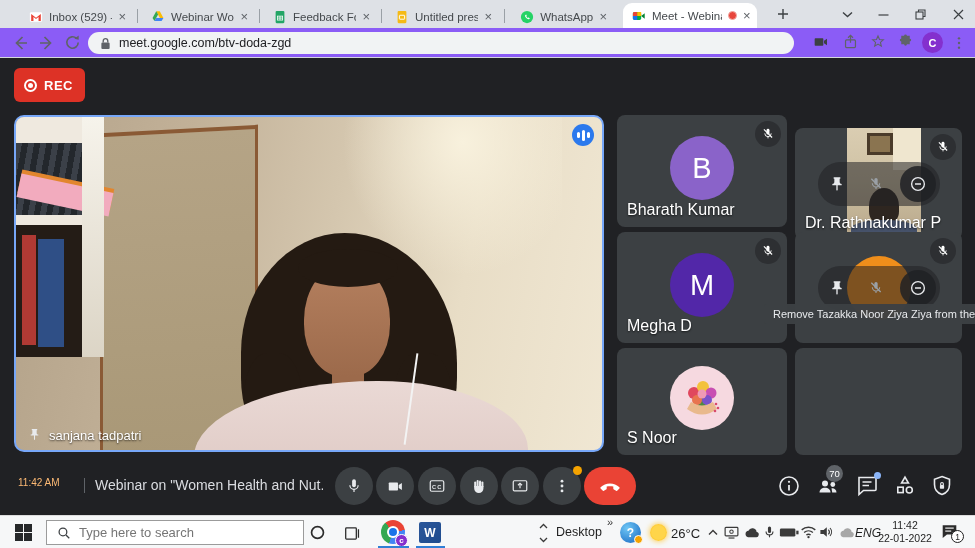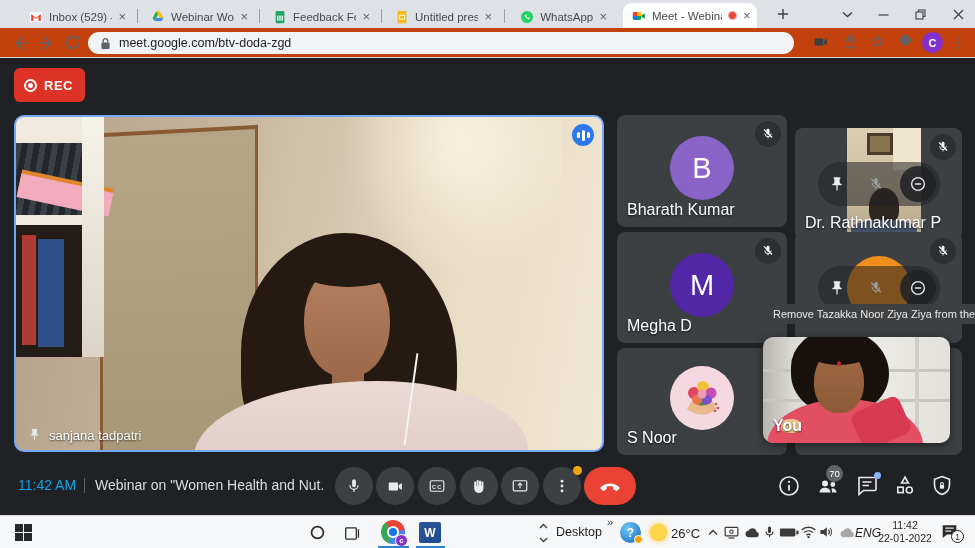--- a/index.html
+++ b/index.html
@@ -10,21 +10,21 @@
   .tabstrip { position:absolute; left:0; top:0; width:975px; height:28px; background:#dee1e6; }
   .tab { position:absolute; top:5px; height:23px; display:flex; align-items:center; gap:6px; padding:0 6px 0 9px; font-size:11.5px; color:#45494d; }
   .tab .tlabel { flex:1; white-space:nowrap; overflow:hidden; max-width:70px; }
   .tab .tclose { font-size:13px; color:#5f6368; line-height:1; cursor:default; }
   .tab-sep { position:absolute; top:9px; width:1px; height:14px; background:#9aa0a6; }
   .tab.active { top:3px; height:25px; background:#fff; border-radius:9px 9px 0 0; z-index:2; }
   .recdot { width:9px; height:9px; border-radius:50%; background:#e8463c; border:1.5px solid #f2a7a1; }
   .favicon { width:14px; height:14px; flex:0 0 14px; }
   .winctl { position:absolute; top:0; height:28px; width:34px; display:flex; align-items:center; justify-content:center; color:#3c4043; }
 
-  .toolbar { position:absolute; left:0; top:28px; width:975px; height:30px; background:#c2410c; border-bottom:1px solid #d5d8dc; }
+  .toolbar { position:absolute; left:0; top:28px; width:975px; height:30px; background:#8b5cf6; border-bottom:1px solid #d5d8dc; }
   .navic { position:absolute; top:5px; width:20px; height:20px; color:#5f6368; }
   .omnibox { position:absolute; left:88px; top:4px; width:706px; height:22px; background:#f1f3f4; border-radius:12px; display:flex; align-items:center; padding-left:12px; gap:8px; }
   .url { font-size:12.5px; color:#202124; }
   .avatar-c { position:absolute; left:922px; top:4px; width:21px; height:21px; border-radius:50%; background:#8430ce; color:#fff; font-size:11px; font-weight:bold; display:flex; align-items:center; justify-content:center; }
 
   
   .page { position:absolute; left:0; top:58px; width:975px; height:457px; background:#202124; }
   .rec { position:absolute; left:14px; top:10px; height:34px; padding:0 12px 0 10px; background:#dd3226; border-radius:6px; display:flex; align-items:center; gap:7px; color:#fff; font-weight:bold; font-size:13px; letter-spacing:.5px; }
   .rec .ring { width:13px; height:13px; border:2.5px solid #fff; border-radius:50%; display:flex; align-items:center; justify-content:center; }
   .rec .ring i { width:5px; height:5px; background:#fff; border-radius:50%; }
@@ -83,21 +83,21 @@
   .you-hair { position:absolute; left:28px; top:-8px; width:98px; height:86px; background:#17100c; border-radius:46% 54% 50% 50%; }
   .you-face { position:absolute; left:51px; top:12px; width:50px; height:64px; background:linear-gradient(#a06a44,#8d5936); border-radius:50% 50% 45% 45%; }
   .you-fringe { position:absolute; left:46px; top:4px; width:60px; height:24px; background:#17100c; border-radius:50%; }
   .you-bindi { position:absolute; left:74px; top:24px; width:4px; height:5px; background:#c2252f; border-radius:50%; }
   .you-body { position:absolute; left:4px; top:62px; width:156px; height:46px; background:#e24f63; border-radius:50% 50% 0 0 / 100% 100% 0 0; }
   .you-drape { position:absolute; left:92px; top:66px; width:52px; height:40px; background:#d83a52; transform:rotate(-24deg); border-radius:8px; }
   .you-gold { position:absolute; left:18px; top:82px; width:20px; height:14px; background:#ecc48c; border-radius:40%; }
 
   
   .bbar { position:absolute; left:0; top:397px; width:975px; height:60px; background:#202124; }
-  .btime { position:absolute; left:18px; top:22px; color:#0ea5e9; font-size:14px; }
+  .btime { position:absolute; left:18px; top:22px; color:#fdba74; font-size:10px; }
   .bdiv { position:absolute; left:84px; top:23px; width:1px; height:15px; background:#5f6368; }
   .btitle { position:absolute; left:95px; top:22px; color:#dadce0; font-size:14px; max-width:228px; white-space:nowrap; overflow:hidden; }
   .ctl { position:absolute; top:12px; width:38px; height:38px; border-radius:50%; background:#3c4043; color:#e8eaed; display:flex; align-items:center; justify-content:center; }
   .endcall { position:absolute; left:584px; top:12px; width:52px; height:38px; border-radius:19px; background:#ea4335; display:flex; align-items:center; justify-content:center; color:#fff; }
   .notifdot { position:absolute; top:-1px; right:-1px; width:9px; height:9px; border-radius:50%; background:#f5a300; }
   .bar-ic { position:absolute; top:19px; width:24px; height:24px; color:#e8eaed; }
   .pbadge { position:absolute; top:-9px; left:10px; min-width:17px; height:17px; border-radius:9px; background:#5f6368; color:#fff; font-size:9.5px; display:flex; align-items:center; justify-content:center; padding:0 2px; }
   .chatdot { position:absolute; top:-2px; right:-2px; width:7px; height:7px; border-radius:50%; background:#8ab4f8; }
 
   
@@ -419,34 +419,20 @@
             <circle cx="46" cy="38" r="1.3" fill="#d84a6b"></circle>
             <circle cx="48" cy="42" r="1.3" fill="#d84a6b"></circle>
             <circle cx="45" cy="45" r="1.3" fill="#d84a6b"></circle>
           </svg>
       </div>
       <div class="tname">S Noor</div>
     </div>
 
     <div class="tile t-f"></div>
 
-    <div class="tile t-you">
-      <div class="you-bg"></div>
-      <div class="you-line" style="top:32px;"></div>
-      <div class="you-line" style="top:62px;"></div>
-      <div class="you-vline" style="left:152px;"></div>
-      <div class="you-hair"></div>
-      <div class="you-body"></div>
-      <div class="you-drape"></div>
-      <div class="you-gold"></div>
-      <div class="you-face"></div>
-      <div class="you-fringe"></div>
-      <div class="you-bindi"></div>
-      <div class="tname" style="font-weight:bold;">You</div>
-    </div>
 
     <div class="tooltip">Remove Tazakka Noor Ziya Ziya from the call</div>
 
     <div class="bbar">
       <span class="btime">11:42 AM</span>
       <span class="bdiv"></span>
       <span class="btitle">Webinar on "Women Health and Nut...</span>
 
       <div class="ctl" style="left:335px;">
         <svg width="18" height="18" viewBox="0 0 24 24">
@@ -541,20 +527,27 @@
 
   <div class="taskbar">
     <div class="tb" style="left:0;top:0;width:46px;height:33px;">
       <svg width="17" height="17" viewBox="0 0 17 17">
           <rect x="0" y="0" width="8" height="8" fill="#26282a"></rect>
           <rect x="9" y="0" width="8" height="8" fill="#26282a"></rect>
           <rect x="0" y="9" width="8" height="8" fill="#26282a"></rect>
           <rect x="9" y="9" width="8" height="8" fill="#26282a"></rect>
         </svg>
     </div>
+    <div class="searchbox">
+      <svg width="14" height="14" viewBox="0 0 20 20">
+          <circle cx="8.5" cy="8.5" r="5.5" fill="none" stroke="#3c4043" stroke-width="1.8"></circle>
+          <line x1="12.8" y1="12.8" x2="17.5" y2="17.5" stroke="#3c4043" stroke-width="1.8"></line>
+        </svg>
+      <input placeholder="Type here to search" style="">
+    </div>
     <div class="tb" style="left:307px;top:6px;width:20px;height:20px;">
       <svg width="17" height="17" viewBox="0 0 20 20">
           <circle cx="10" cy="10" r="7" fill="none" stroke="#2b2b2b" stroke-width="2"></circle>
         </svg>
     </div>
     <div class="tb" style="left:342px;top:7px;width:20px;height:20px;">
       <svg width="17" height="17" viewBox="0 0 20 20">
           <rect x="2" y="3.5" width="12.5" height="13" rx="1" fill="none" stroke="#2b2b2b" stroke-width="1.5"></rect>
           <line x1="17" y1="5" x2="17" y2="15" stroke="#2b2b2b" stroke-width="1.5"></line>
         </svg>

